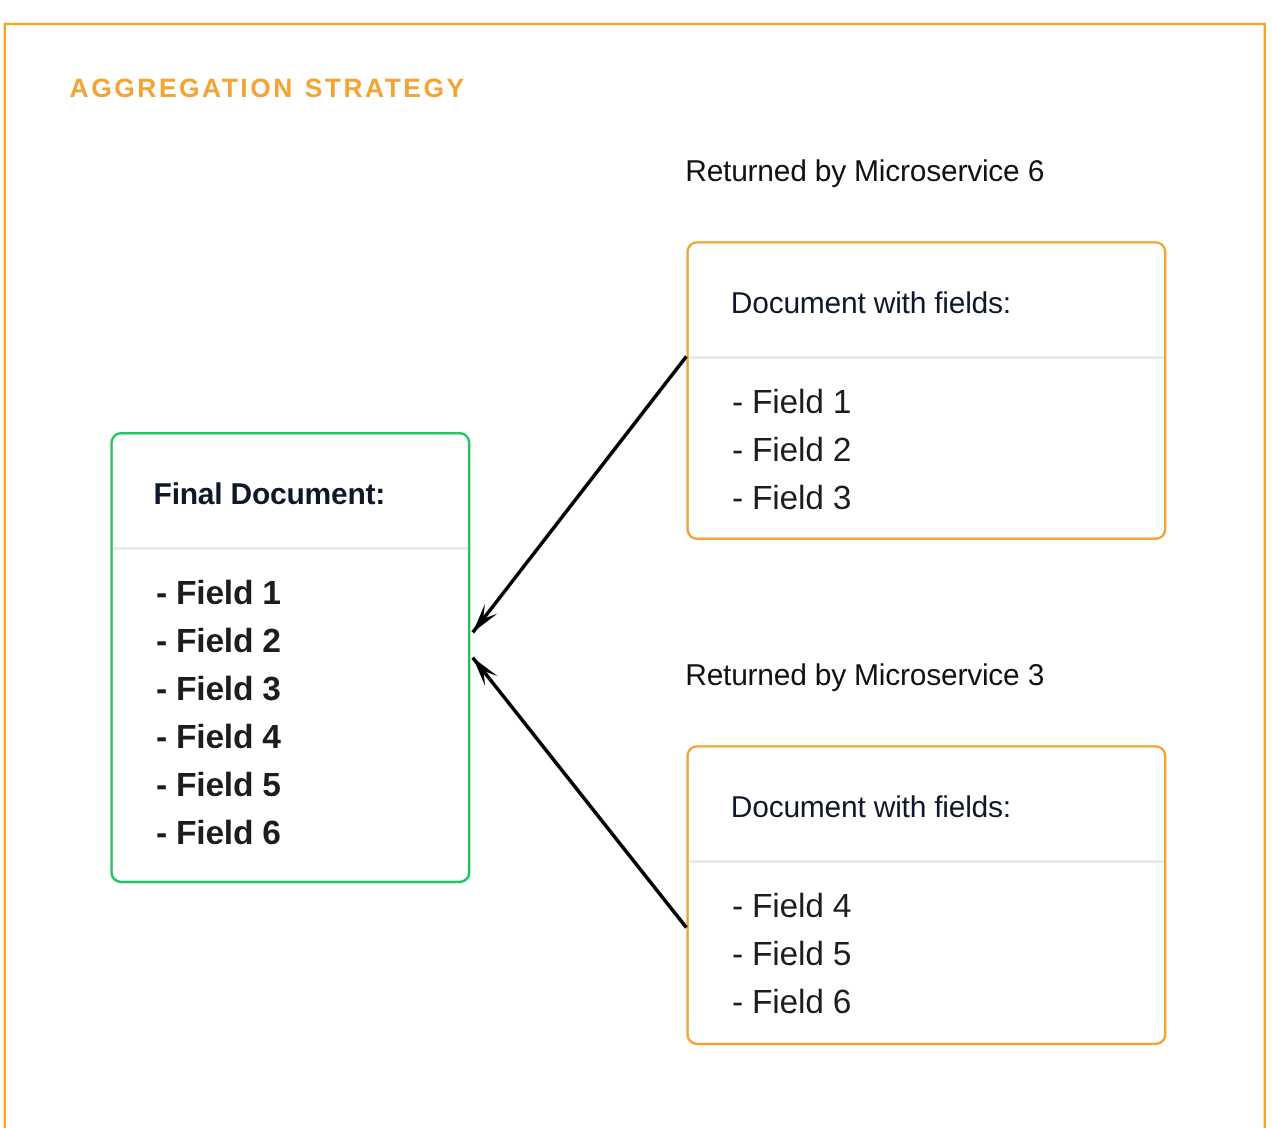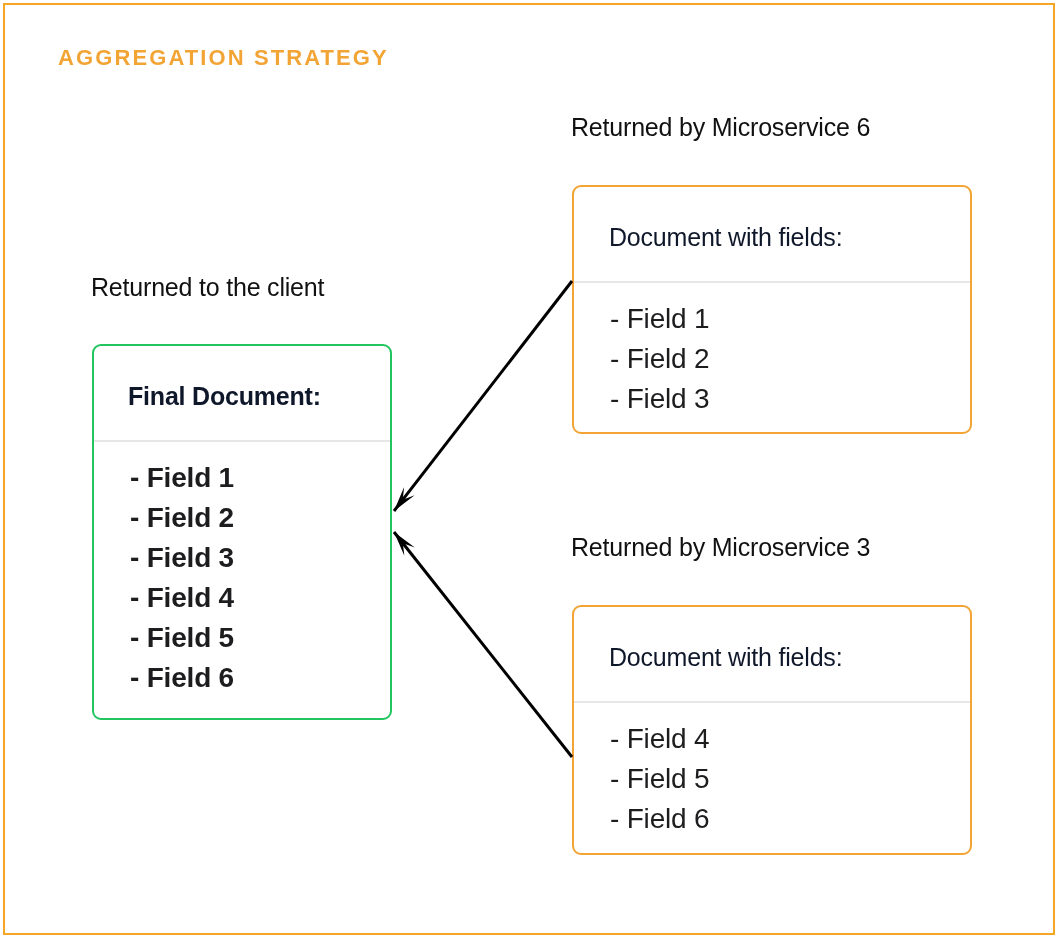--- a/index.html
+++ b/index.html
@@ -12,20 +12,21 @@
     height: 940px;
     font-family: "Liberation Sans", sans-serif;
     overflow: hidden;
   }
   #canvas {
     position: relative;
     width: 1060px;
     height: 888px;
     background: #ffffff;
     box-sizing: border-box;
+    margin-top: 16px;
   }
   
   #outer-frame {
     position: absolute;
     left: 3px;
     top: 3px;
     width: 1052px;
     height: 932px;
     border: 2px solid #f5a623;
     box-sizing: border-box;
@@ -137,21 +138,20 @@
 </style>
 </head>
 <body>
 
 <div id="canvas">
 
   <div id="outer-frame"></div>
 
   <div id="page-title">AGGREGATION STRATEGY</div>
 
-  <div id="heading-client" class="section-heading">Returned to the client</div>
 
   <div class="doc-box client-box">
     <div class="doc-header">Final Document:</div>
     <div class="doc-divider"></div>
     <ul class="doc-fields">
       <li>- Field 1</li>
       <li>- Field 2</li>
       <li>- Field 3</li>
       <li>- Field 4</li>
       <li>- Field 5</li>

